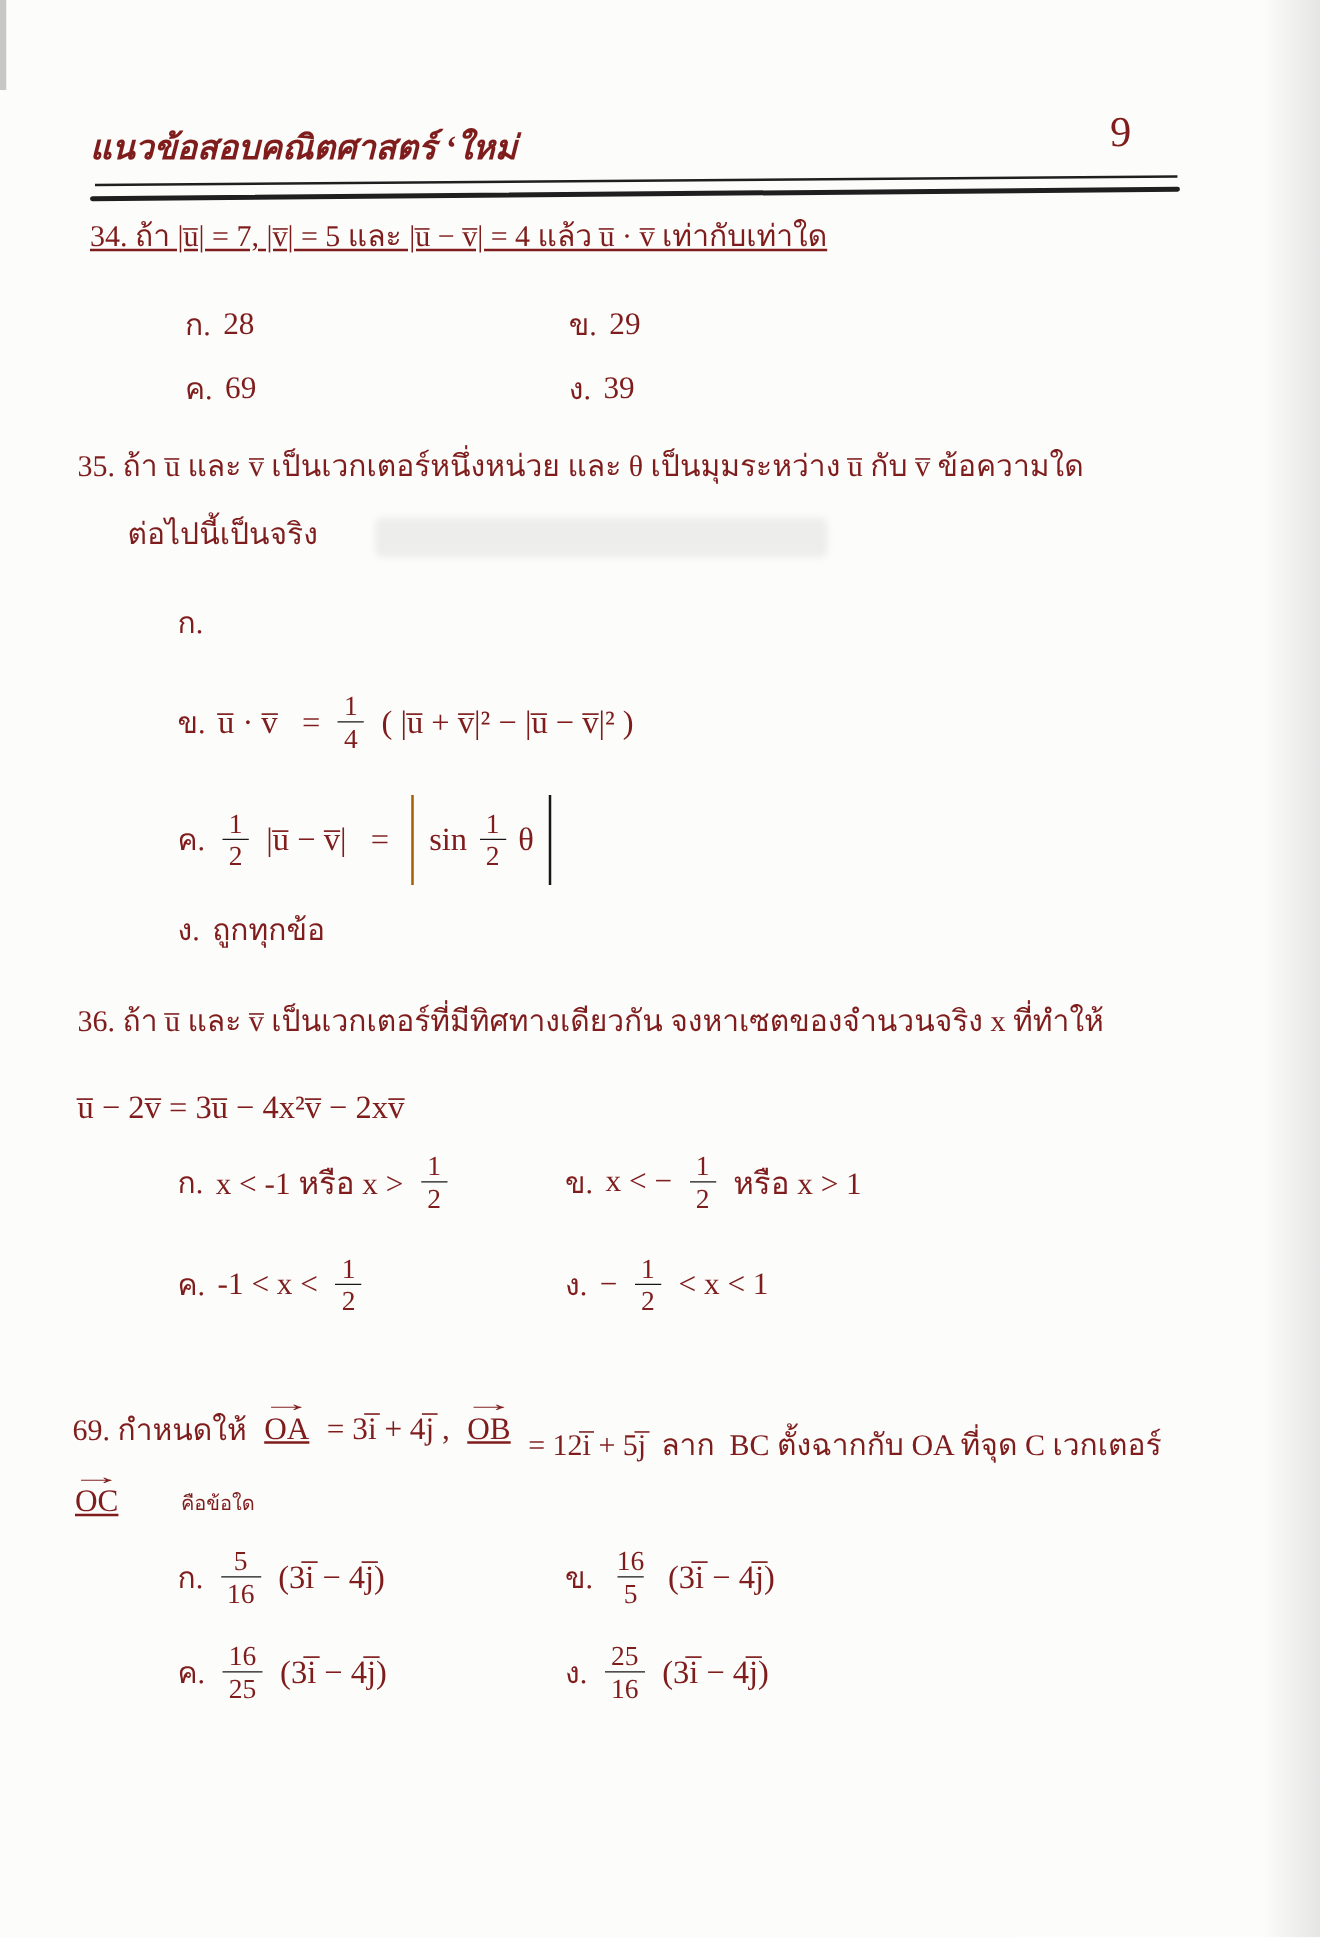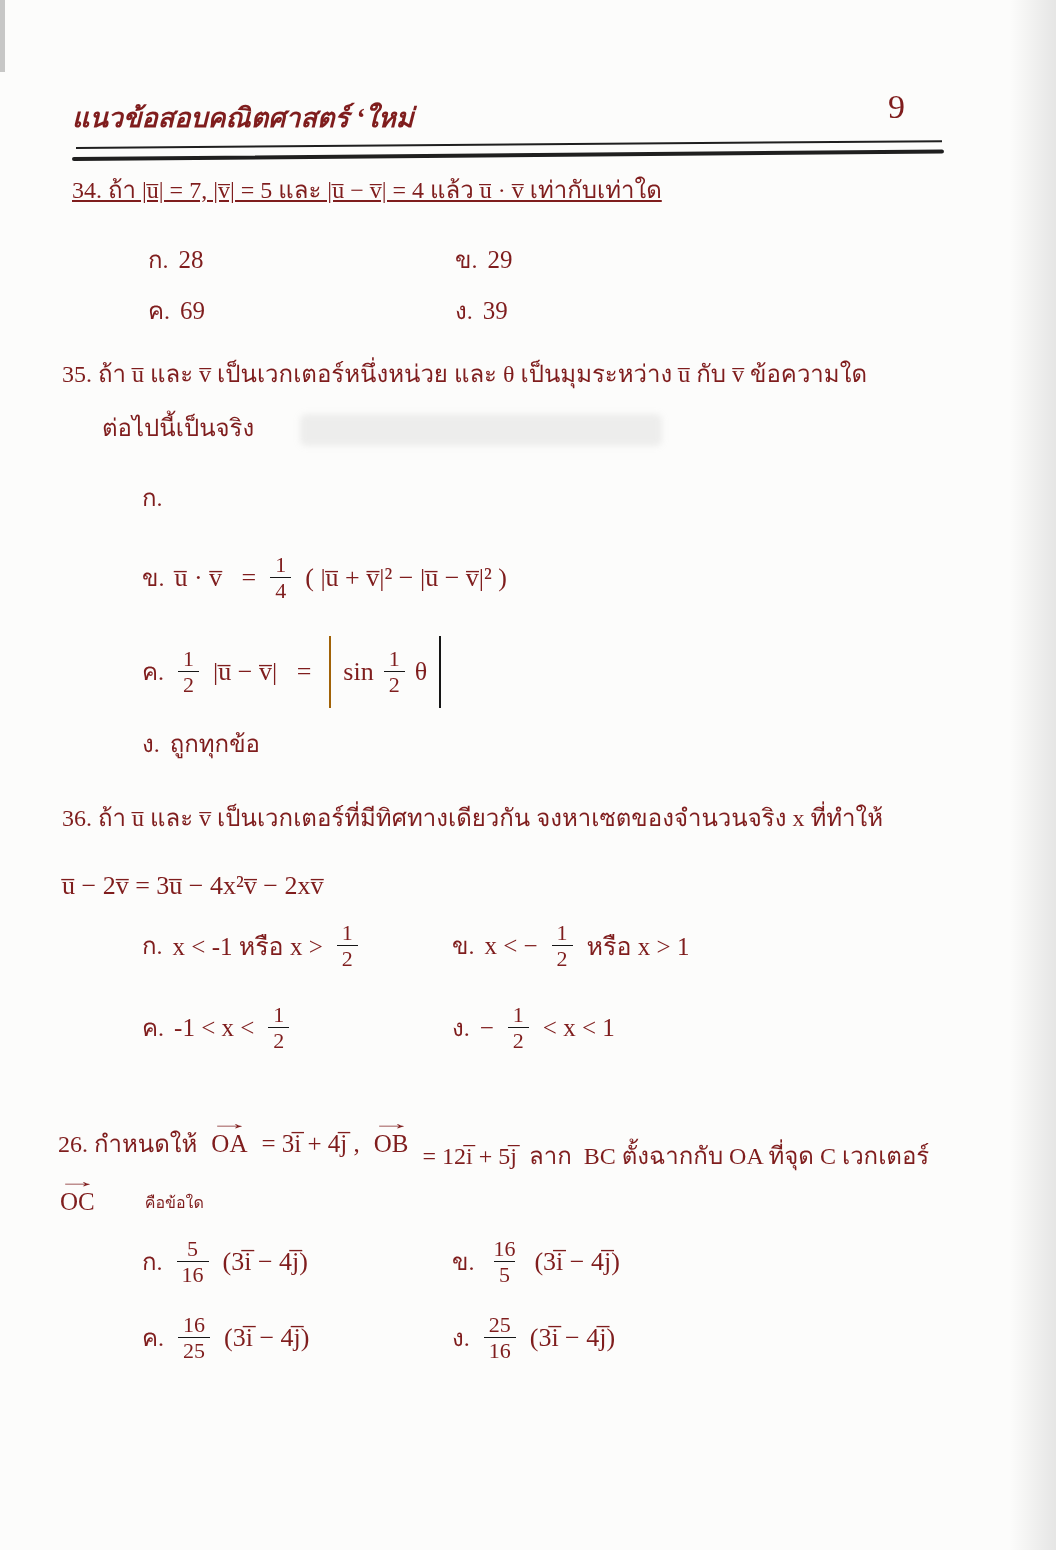--- a/index.html
+++ b/index.html
@@ -29,21 +29,21 @@
   .olabel{font-size:24px;}
   
   .frac{display:inline-flex;flex-direction:column;align-items:center;vertical-align:middle;
     font-size:22px;line-height:1.15;margin:0 4px;}
   .frac .den{border-top:1.8px solid #161616;}
   .frac .num,.frac .den{padding:0 5px;}
   
   .absgroup{display:inline-flex;align-items:center;gap:6px;
     border-left:2px solid #a16207;border-right:2px solid #161616;padding:10px 12px;margin-left:8px;}
   
-  .vec-arrow{position:relative;display:inline-block;padding:0 2px;}
+  .vec-arrow{position:relative;display:inline-block;padding:0 2px;text-decoration:underline;}
   .vec-arrow::after{content:"\2192";position:absolute;left:50%;top:-0.92em;
     transform:translateX(-50%) scaleX(2.3);font-size:0.72em;}
   .stemflex{position:absolute;display:flex;align-items:center;gap:12px;font-size:25px;white-space:nowrap;}
 </style>
 </head>
 <body>
 
 <div class="page">
 
   <div class="edge-left"></div>
@@ -145,21 +145,21 @@
     <span class="olabel t">ง.</span>
     <span class="t">−</span>
     <span class="frac">
       <span class="num t">1</span>
       <span class="den t">2</span>
     </span>
     <span class="t">&lt; x &lt; 1</span>
   </div>
 
   <div class="stemflex" style="left:58px;top:1112px;">
-    <span class="t" style="font-size:24px;">26. กำหนดให้</span>
+    <span class="t" style="font-size:24px;">69. กำหนดให้</span>
     <span class="vec-arrow t">OA</span>
     <span class="t">= 3i̅ + 4j̅ ,</span>
     <span class="vec-arrow t">OB</span>
     <span class="t" style="font-size:24px;margin-top:24px;">= 12i̅ + 5j̅  ลาก  BC ตั้งฉากกับ OA ที่จุด C เวกเตอร์</span>
   </div>
   <div class="stemflex" style="left:58px;top:1188px;gap:48px;">
     <span class="vec-arrow t">OC</span>
     <span class="t" style="font-size:16px;">คือข้อใด</span>
   </div>
 

